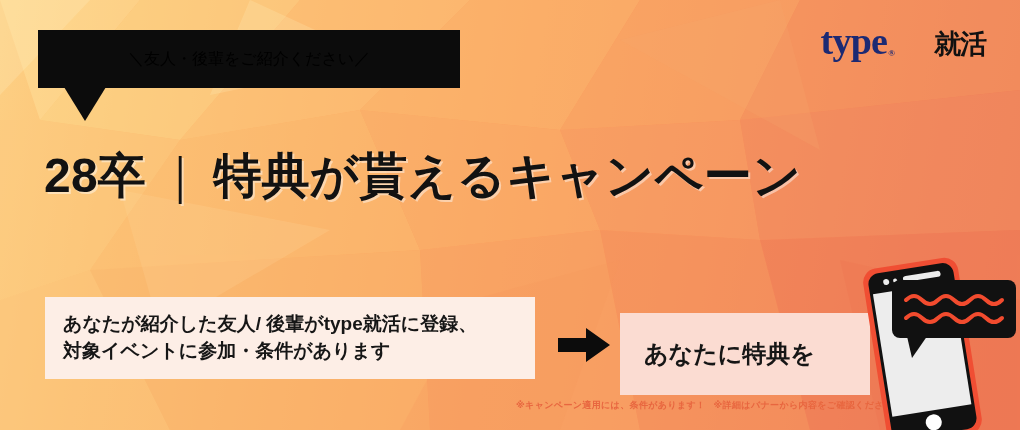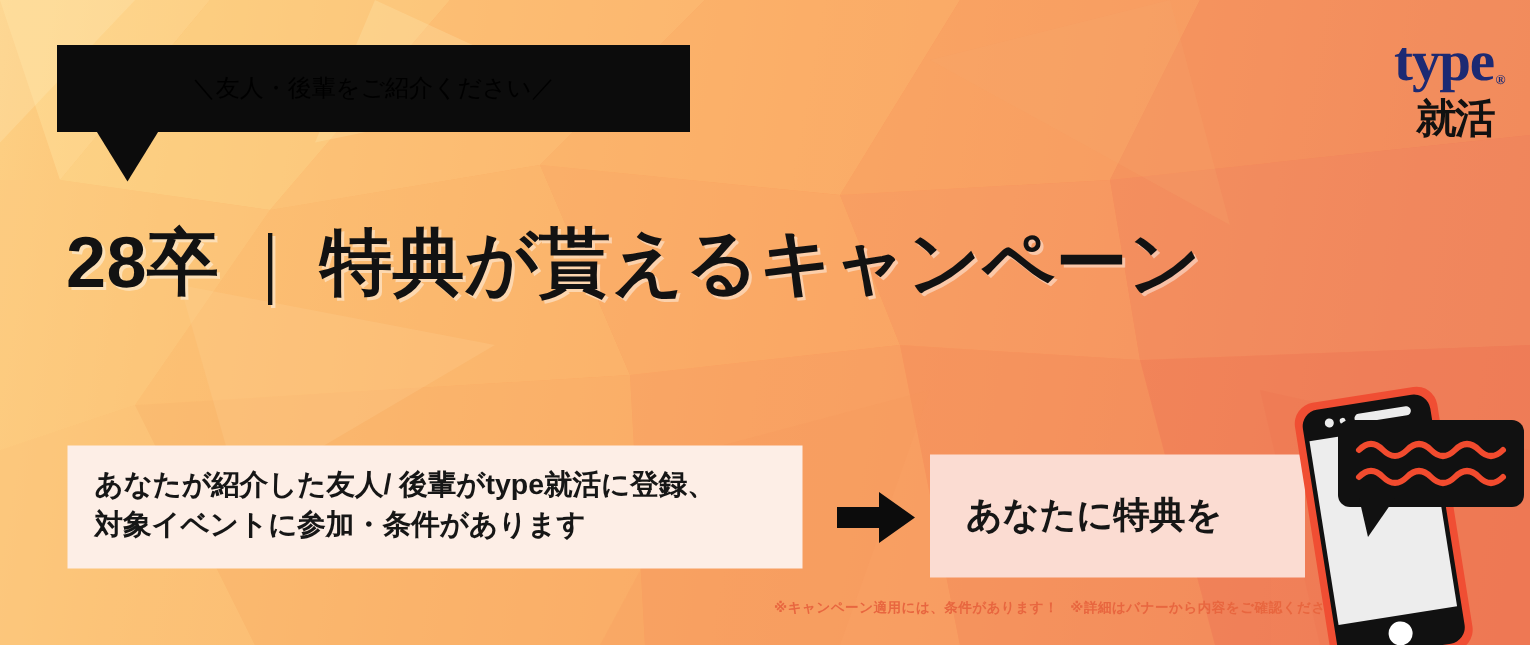--- a/index.html
+++ b/index.html
@@ -54,27 +54,26 @@
     width: 0;
     height: 0;
     border-left: 21px solid transparent;
     border-right: 21px solid transparent;
     border-top: 34px solid #0c0c0c;
   }
 
   
   #logo {
     position: absolute;
-    right: 24px;
+    right: 34px;
     top: 22px;
     display: flex;
     align-items: flex-end;
     gap: 6px;
     line-height: 1;
-    flex-direction: column;
   }
   #logo-type {
     font-family: "Liberation Serif", "DejaVu Serif", serif;
     font-weight: 700;
     font-style: normal;
     font-size: 38px;
     color: #1c2a73;
     letter-spacing: -0.02em;
     position: relative;
   }
@@ -140,21 +139,21 @@
     position: absolute;
     left: 558px;
     top: 328px;
     width: 52px;
     height: 34px;
   }
 
   #step-right {
     position: absolute;
     left: 620px;
-    top: 303px;
+    top: 313px;
     width: 250px;
     height: 82px;
     background: #fbdcd2;
     display: flex;
     flex-direction: column;
     justify-content: center;
     padding-left: 24px;
     box-sizing: border-box;
   }
   .reward-line {

